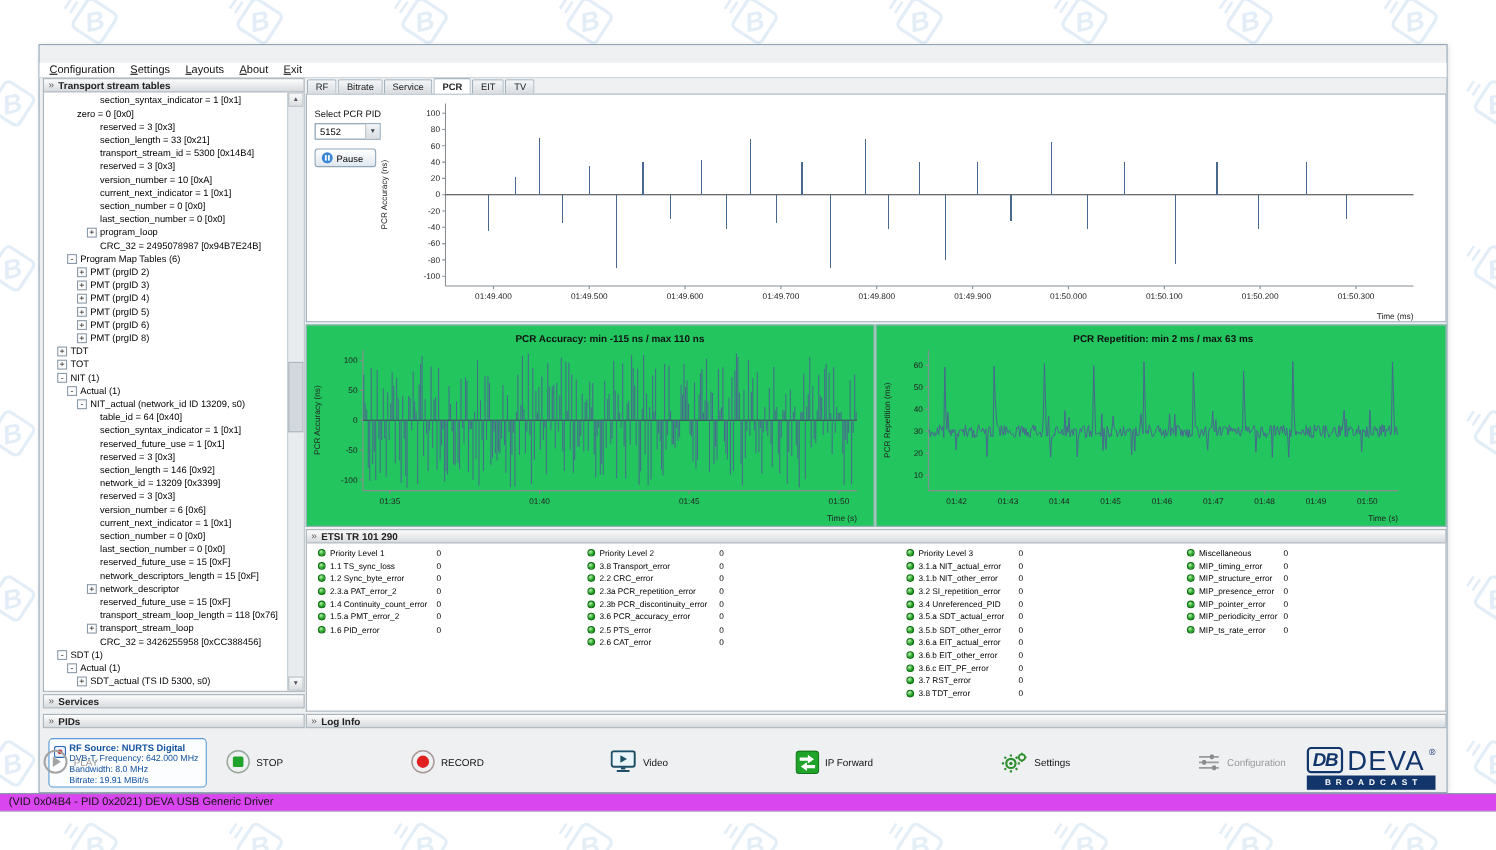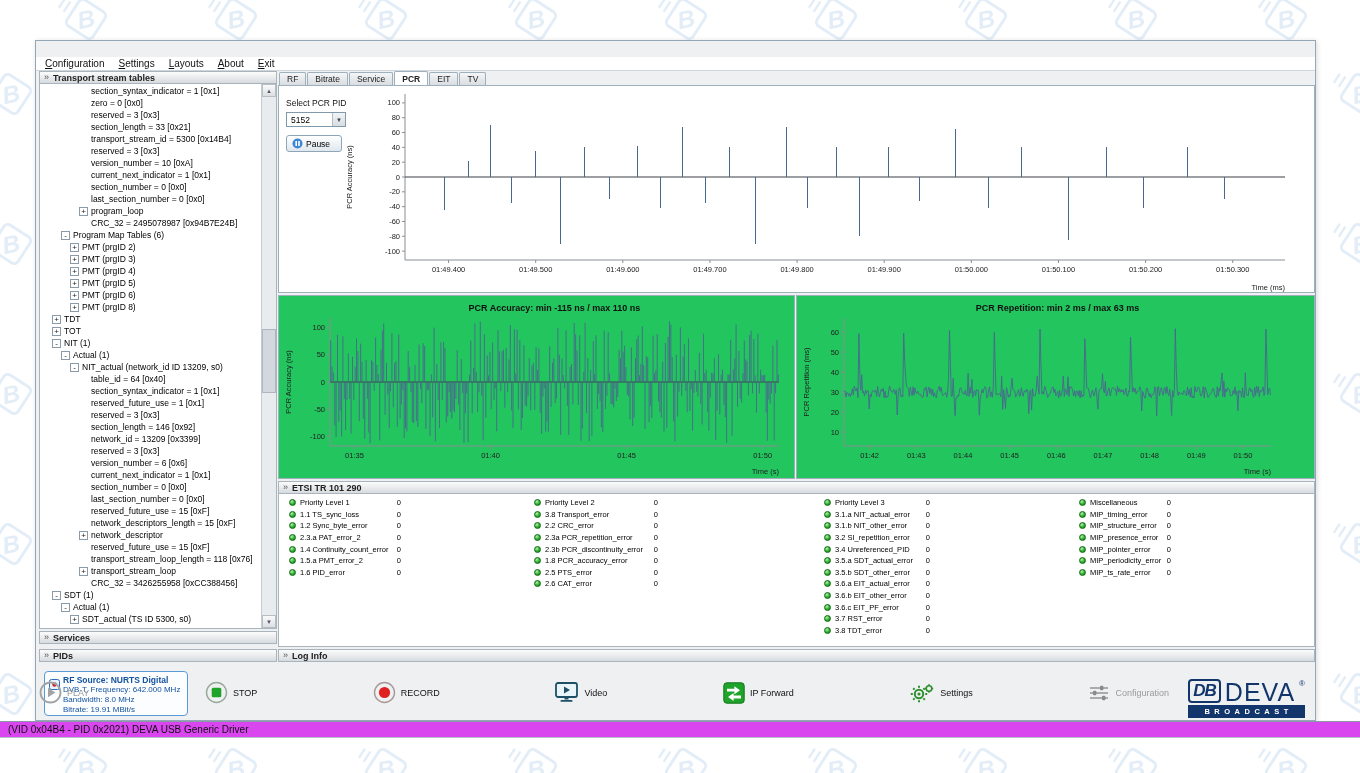--- a/index.html
+++ b/index.html
@@ -819,21 +819,21 @@
 
   <div class="panel-header lp-header">
     <span class="chev"></span>
     <span>Transport stream tables</span>
   </div>
   <div class="tree">
     <div class="tree-rows">
         <div class="tree-row" style="padding-left: 51px;">
           <span class="tree-label">section_syntax_indicator = 1 [0x1]</span>
         </div>
-        <div class="tree-row" style="padding-left: 51px;">
+        <div class="tree-row" style="padding-left: 30px;">
           <span class="tree-label">zero = 0 [0x0]</span>
         </div>
         <div class="tree-row" style="padding-left: 51px;">
           <span class="tree-label">reserved = 3 [0x3]</span>
         </div>
         <div class="tree-row" style="padding-left: 51px;">
           <span class="tree-label">section_length = 33 [0x21]</span>
         </div>
         <div class="tree-row" style="padding-left: 51px;">
           <span class="tree-label">transport_stream_id = 5300 [0x14B4]</span>
@@ -1574,21 +1574,21 @@
           <span class="etsi-label">2.3a PCR_repetition_error</span>
           <span class="etsi-value">0</span>
         </div>
         <div class="etsi-row">
           <span class="led"></span>
           <span class="etsi-label">2.3b PCR_discontinuity_error</span>
           <span class="etsi-value">0</span>
         </div>
         <div class="etsi-row">
           <span class="led"></span>
-          <span class="etsi-label">1.8 PCR_accuracy_error</span>
+          <span class="etsi-label">3.6 PCR_accuracy_error</span>
           <span class="etsi-value">0</span>
         </div>
         <div class="etsi-row">
           <span class="led"></span>
           <span class="etsi-label">2.5 PTS_error</span>
           <span class="etsi-value">0</span>
         </div>
         <div class="etsi-row">
           <span class="led"></span>
           <span class="etsi-label">2.6 CAT_error</span>

